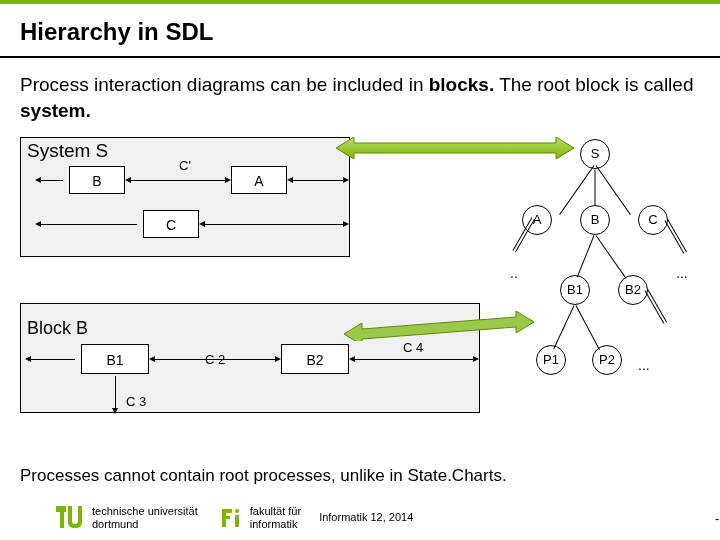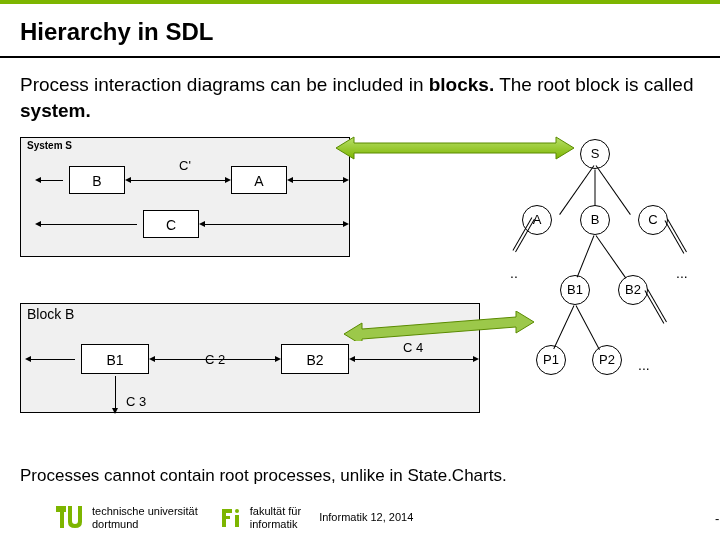--- a/index.html
+++ b/index.html
@@ -4,33 +4,33 @@
 <style>
   * { box-sizing: border-box; margin: 0; padding: 0; }
   body { width: 720px; height: 540px; font-family: Arial, Helvetica, sans-serif; background: #fff; position: relative; }
   .top-bar { height: 4px; background: #7db500; }
   .title { font-size: 24px; font-weight: bold; padding: 14px 20px 10px 20px; }
   .title-underline { height: 2px; background: #000; margin: 0 0 14px 0; }
   .intro { font-size: 19px; padding: 0 8px 14px 20px; line-height: 1.35; }
   .intro .bold { font-weight: bold; }
   .diagram-area { position: relative; width: 720px; height: 300px; }
   .system-box { position: absolute; left: 20px; top: 0; width: 330px; height: 120px; border: 1px solid #000; background: #f0f0f0; }
-  .system-label { position: absolute; left: 6px; top: 2px; font-size: 10px; font-weight: bold; }
+  .system-label { position: absolute; left: 6px; top: 2px; font-size: 19px; }
   .inner-box { position: absolute; border: 1px solid #000; background: #fff; font-size: 14px; text-align: center; }
   .box-B { left: 48px; top: 28px; width: 56px; height: 28px; line-height: 28px; }
   .box-A { left: 210px; top: 28px; width: 56px; height: 28px; line-height: 28px; }
   .box-C { left: 122px; top: 72px; width: 56px; height: 28px; line-height: 28px; }
   .chan-label { position: absolute; font-size: 13px; }
   .arrow { position: absolute; background: #000; height: 1px; }
   .arrow::before, .arrow::after { content: ''; position: absolute; width: 0; height: 0; }
   .arr-lr::before { left: -6px; top: -3px; border-right: 6px solid #000; border-top: 3px solid transparent; border-bottom: 3px solid transparent; }
   .arr-lr::after { right: -6px; top: -3px; border-left: 6px solid #000; border-top: 3px solid transparent; border-bottom: 3px solid transparent; }
   .arr-l::before { left: -6px; top: -3px; border-right: 6px solid #000; border-top: 3px solid transparent; border-bottom: 3px solid transparent; }
   .block-box { position: absolute; left: 20px; top: 166px; width: 460px; height: 110px; border: 1px solid #000; background: #f0f0f0; }
-  .block-label { position: absolute; left: 6px; top: 2px; font-size: 14px; }
+  .block-label { position: absolute; left: 6px; top: 14px; font-size: 18px; }
   .box-B1 { left: 60px; top: 40px; width: 68px; height: 30px; line-height: 30px; }
   .box-B2 { left: 260px; top: 40px; width: 68px; height: 30px; line-height: 30px; }
   .vert-arrow { position: absolute; width: 1px; background: #000; }
   .vert-arrow::after { content:''; position:absolute; bottom:-6px; left:-3px; border-top:6px solid #000; border-left:3px solid transparent; border-right:3px solid transparent; }
   .tree { position: absolute; left: 430px; top: -2px; width: 280px; height: 300px; }
   .circle { position: absolute; width: 30px; height: 30px; border: 1px solid #000; border-radius: 50%; background: #fff; font-size: 13px; text-align: center; line-height: 28px; }
   .c-S { left: 150px; top: 4px; }
   .c-A { left: 92px; top: 70px; }
   .c-B { left: 150px; top: 70px; }
   .c-C { left: 208px; top: 70px; }

